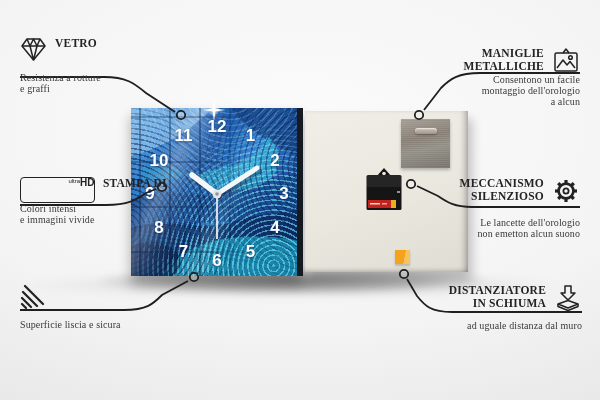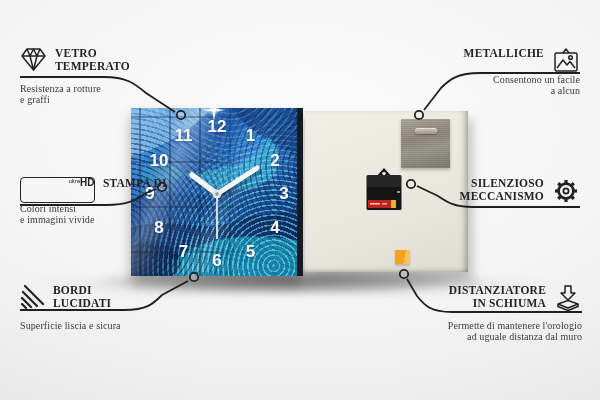--- a/index.html
+++ b/index.html
@@ -6,21 +6,21 @@
   body{width:600px;height:400px;position:relative;overflow:hidden;
     font-family:"Liberation Serif",serif;
     background:radial-gradient(ellipse 130% 110% at 50% 32%, #fbfbfb 0%, #f4f4f4 45%, #e9e9e9 72%, #d9d9d9 100%);}
   .callout{position:absolute;z-index:4;color:#2a2a2a;}
   .head{display:flex;align-items:flex-start;gap:8px;}
   .callout.right .head{justify-content:flex-end;}
   .titles{font-weight:bold;font-size:11.5px;line-height:13px;letter-spacing:.2px;color:#242424;}
   .sub{font-size:10px;line-height:11px;color:#3a3a3a;letter-spacing:.1px;}
   .callout.right{text-align:right;}
   .icon{flex:0 0 auto;}
-  .c-vetro{left:20px;top:47px;width:170px;}
+  .c-vetro{left:20px;top:37px;width:170px;}
   .c-vetro .sub{margin-top:10px;}
   .c-stampa{left:20px;top:177px;width:170px;}
   .c-stampa .sub{}
   .c-bordi{left:20px;top:284px;width:180px;}
   .c-bordi .sub{margin-top:10px;}
   .c-maniglie{right:20px;top:47px;width:180px;}
   .c-maniglie .sub{margin-top:0;}
   .c-meccanismo{right:20px;top:177px;width:180px;}
   .c-meccanismo .sub{margin-top:12px;}
   .c-distanziatore{right:18px;top:284px;width:200px;}
@@ -167,21 +167,20 @@
 <div class="callout c-vetro">
   <div class="head">
     <span class="icon">
       <svg width="27" height="25" viewBox="0 0 27 25" fill="none" stroke="#222" stroke-width="1.5" stroke-linejoin="round">
         <path d="M7 2 H20 L25 9 L13.5 23 L2 9 Z"></path>
         <path d="M2 9 H25 M7 2 L10 9 L13.5 23 M20 2 L17 9 L13.5 23 M10 9 L13.5 2 L17 9"></path>
       </svg>
     </span>
     <div class="titles">
       <div>VETRO</div>
-      <div>TEMPERATO</div>
     </div>
   </div>
   <div class="sub">
     <div>Resistenza a rotture</div>
     <div>e graffi</div>
   </div>
 </div>
 
 <div class="callout c-stampa">
   <div class="head">
@@ -199,88 +198,87 @@
   </div>
 </div>
 
 <div class="callout c-bordi">
   <div class="head">
     <span class="icon">
       <svg width="25" height="25" viewBox="0 0 25 25" stroke="#222" stroke-width="2.2" stroke-linecap="round">
         <path d="M5 2 L23 20 M3 8 L17 22 M2 14 L11 23 M2 20 L6 24"></path>
       </svg>
     </span>
-    <div class="titles">
-      <div>BORDI</div>
-      <div>LUCIDATI</div>
-    </div>
   </div>
   <div class="sub">
     <div>Superficie liscia e sicura</div>
   </div>
 </div>
 
 <div class="callout right c-maniglie">
   <div class="head">
     <div class="titles">
+      <div>MANIGLIE</div>
       <div>METALLICHE</div>
     </div>
     <span class="icon">
       <svg width="28" height="27" viewBox="0 0 28 27" fill="none" stroke="#222" stroke-width="1.5" stroke-linejoin="round">
         <path d="M11 6 L14 2 L17 6"></path>
         <rect x="3" y="6" width="22" height="18" rx="1.5"></rect>
         <path d="M5 21 L11 13 L15 18 L18 14.5 L23 21"></path>
         <circle cx="18.5" cy="10.5" r="1.8"></circle>
       </svg>
     </span>
   </div>
   <div class="sub">
     <div>Consentono un facile</div>
+    <div>montaggio dell'orologio</div>
     <div>a alcun</div>
   </div>
 </div>
 
 <div class="callout right c-meccanismo">
   <div class="head">
     <div class="titles">
+      <div>MECCANISMO</div>
       <div>SILENZIOSO</div>
-      <div>MECCANISMO</div>
     </div>
     <span class="icon">
       <svg width="28" height="28" viewBox="0 0 28 28" fill="none" stroke="#222">
         <g stroke-width="3.2">
           <line x1="14" y1="3" x2="14" y2="7"></line>
           <line x1="14" y1="21" x2="14" y2="25"></line>
           <line x1="3" y1="14" x2="7" y2="14"></line>
           <line x1="21" y1="14" x2="25" y2="14"></line>
           <line x1="6.2" y1="6.2" x2="9" y2="9"></line>
           <line x1="19" y1="19" x2="21.8" y2="21.8"></line>
           <line x1="6.2" y1="21.8" x2="9" y2="19"></line>
           <line x1="19" y1="9" x2="21.8" y2="6.2"></line>
         </g>
         <circle cx="14" cy="14" r="7.4" stroke-width="2.6"></circle>
         <circle cx="14" cy="14" r="2.6" stroke-width="1.8"></circle>
       </svg>
     </span>
   </div>
   <div class="sub">
+    <div>Le lancette dell'orologio</div>
+    <div>non emetton alcun suono</div>
   </div>
 </div>
 
 <div class="callout right c-distanziatore">
   <div class="head">
     <div class="titles">
       <div>DISTANZIATORE</div>
       <div>IN SCHIUMA</div>
     </div>
     <span class="icon">
       <svg width="28" height="28" viewBox="0 0 28 28" fill="none" stroke="#222" stroke-width="1.5" stroke-linejoin="round">
         <path d="M11 2 H17 V9 H21 L14 16 L7 9 H11 Z"></path>
         <path d="M4 20 L14 16.5 L24 20 L14 24 Z"></path>
         <path d="M4 20 V22.5 L14 26.5 L24 22.5 V20"></path>
       </svg>
     </span>
   </div>
   <div class="sub">
-    <div>Permette di mantenere l'orologio</div>
     <div>ad uguale distanza dal muro</div>
   </div>
 </div>
 
 </body></html>

